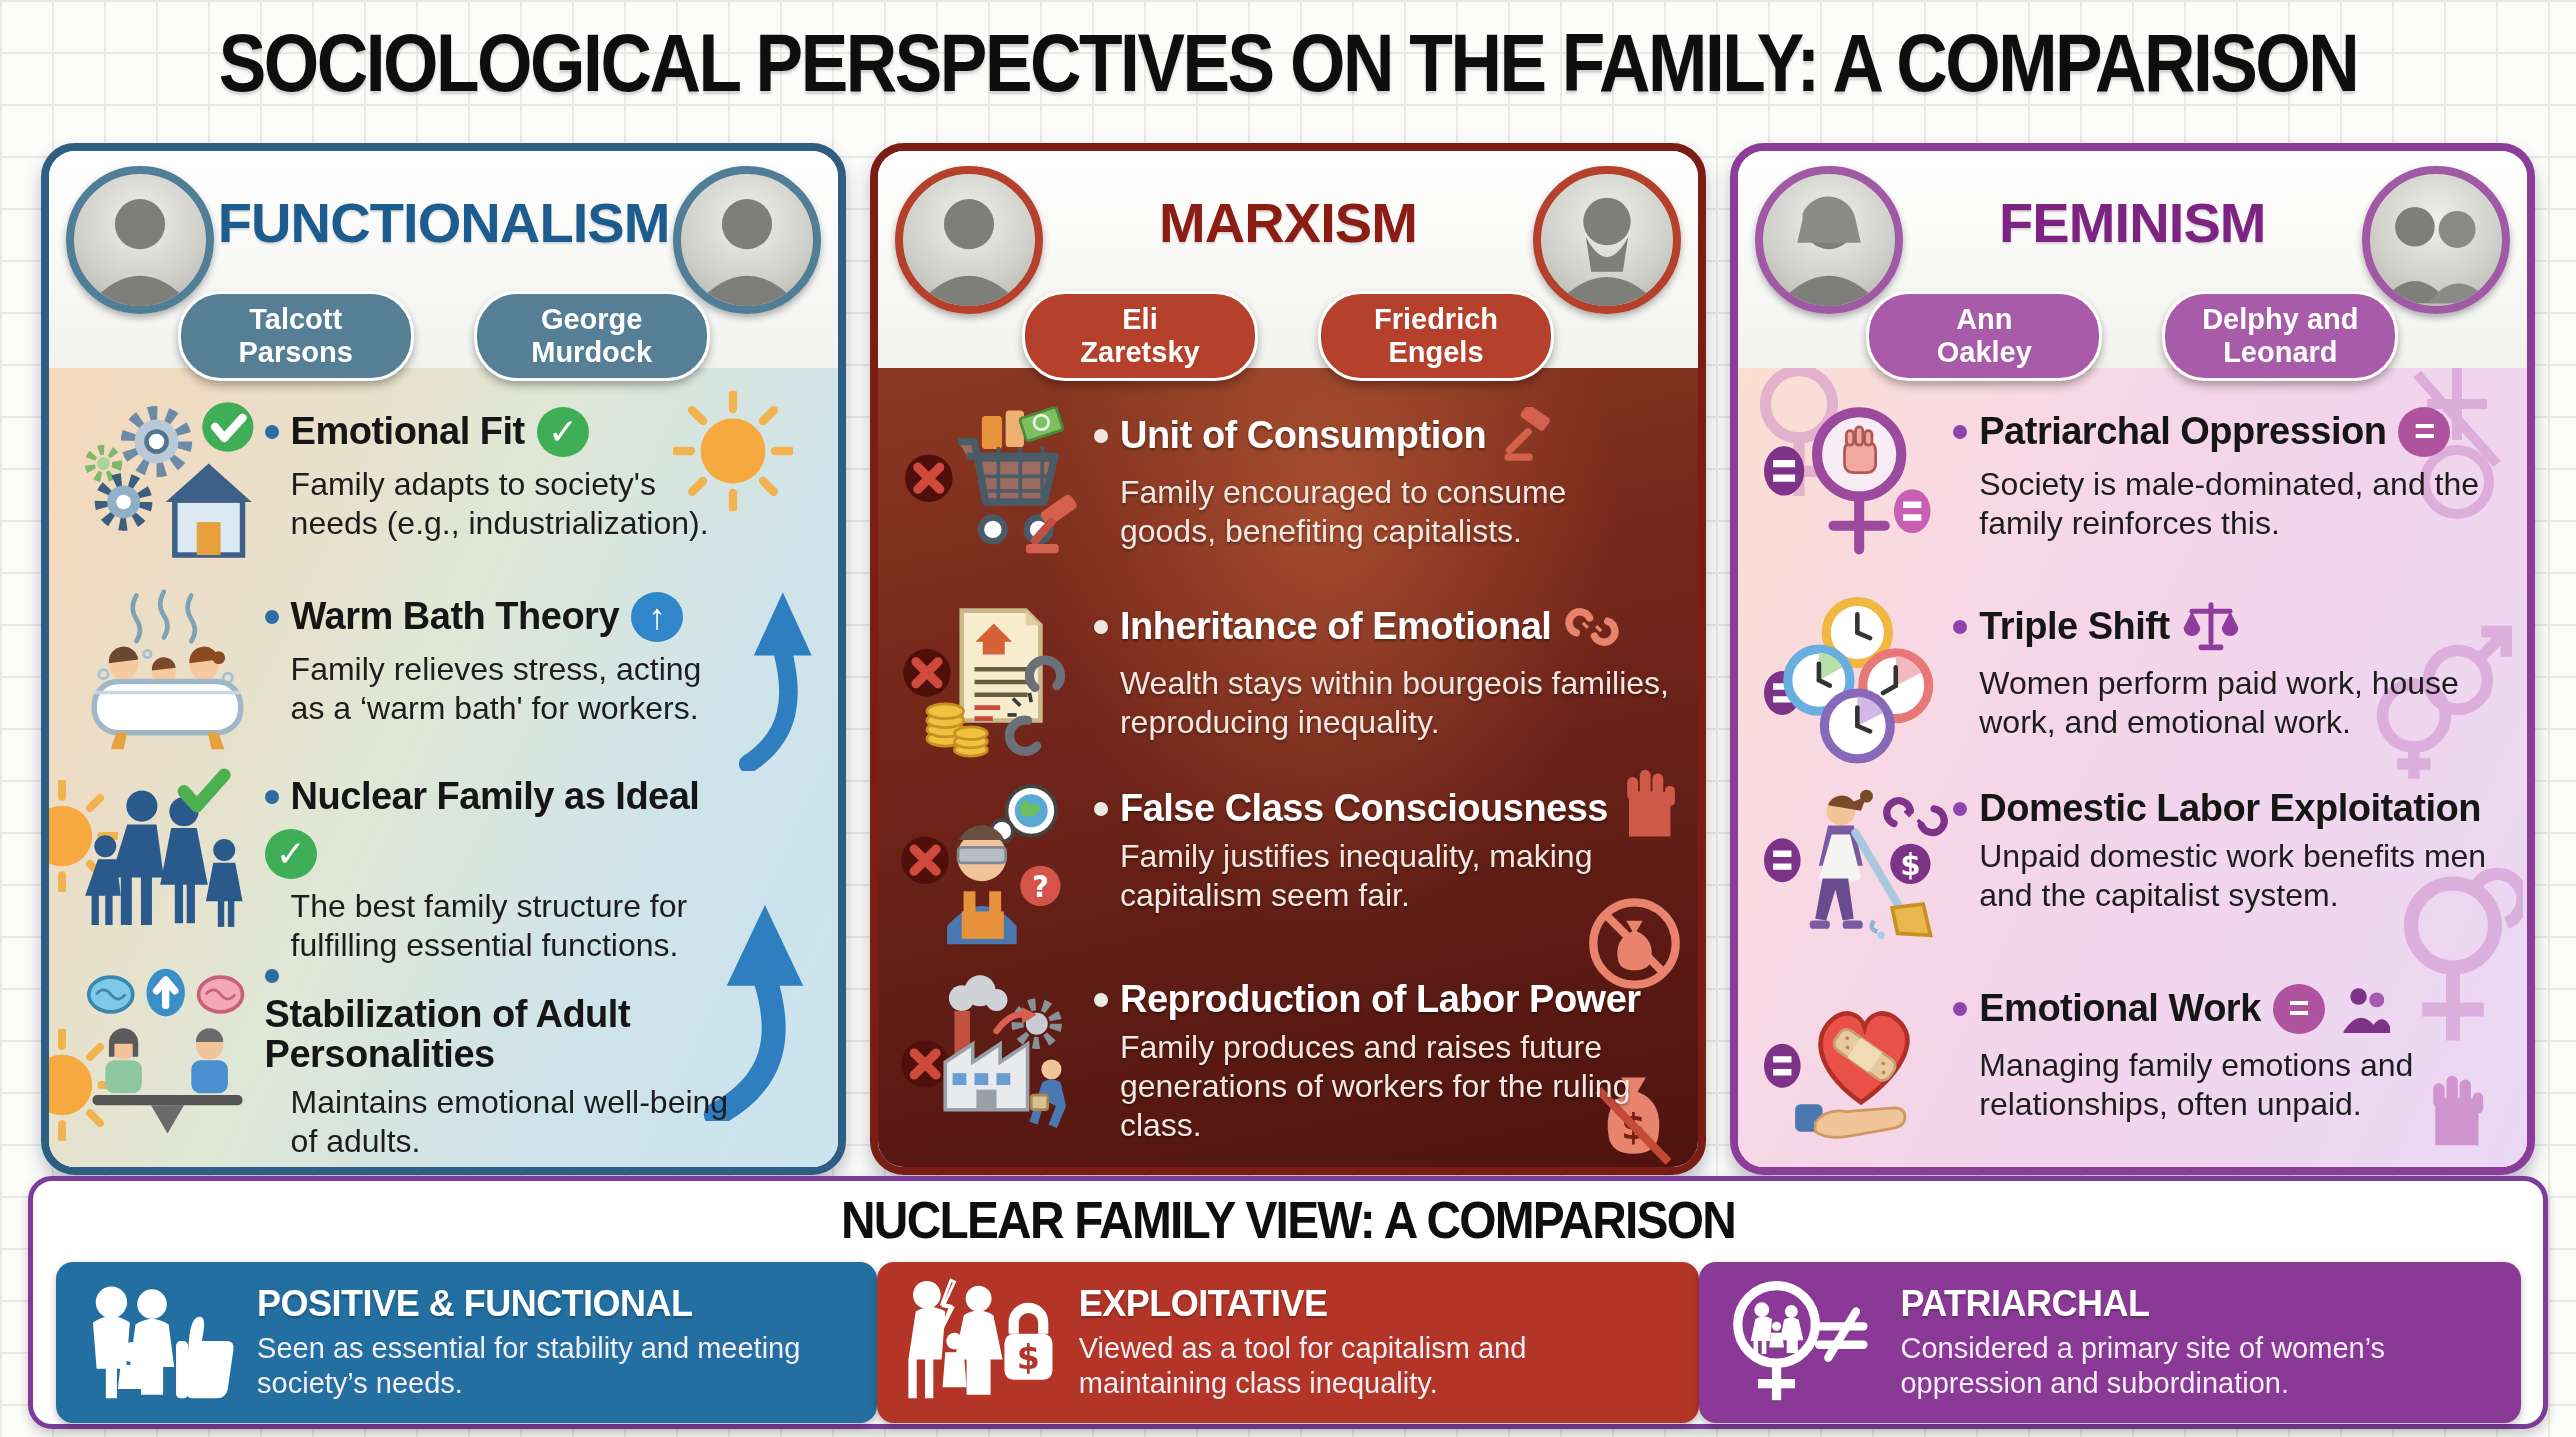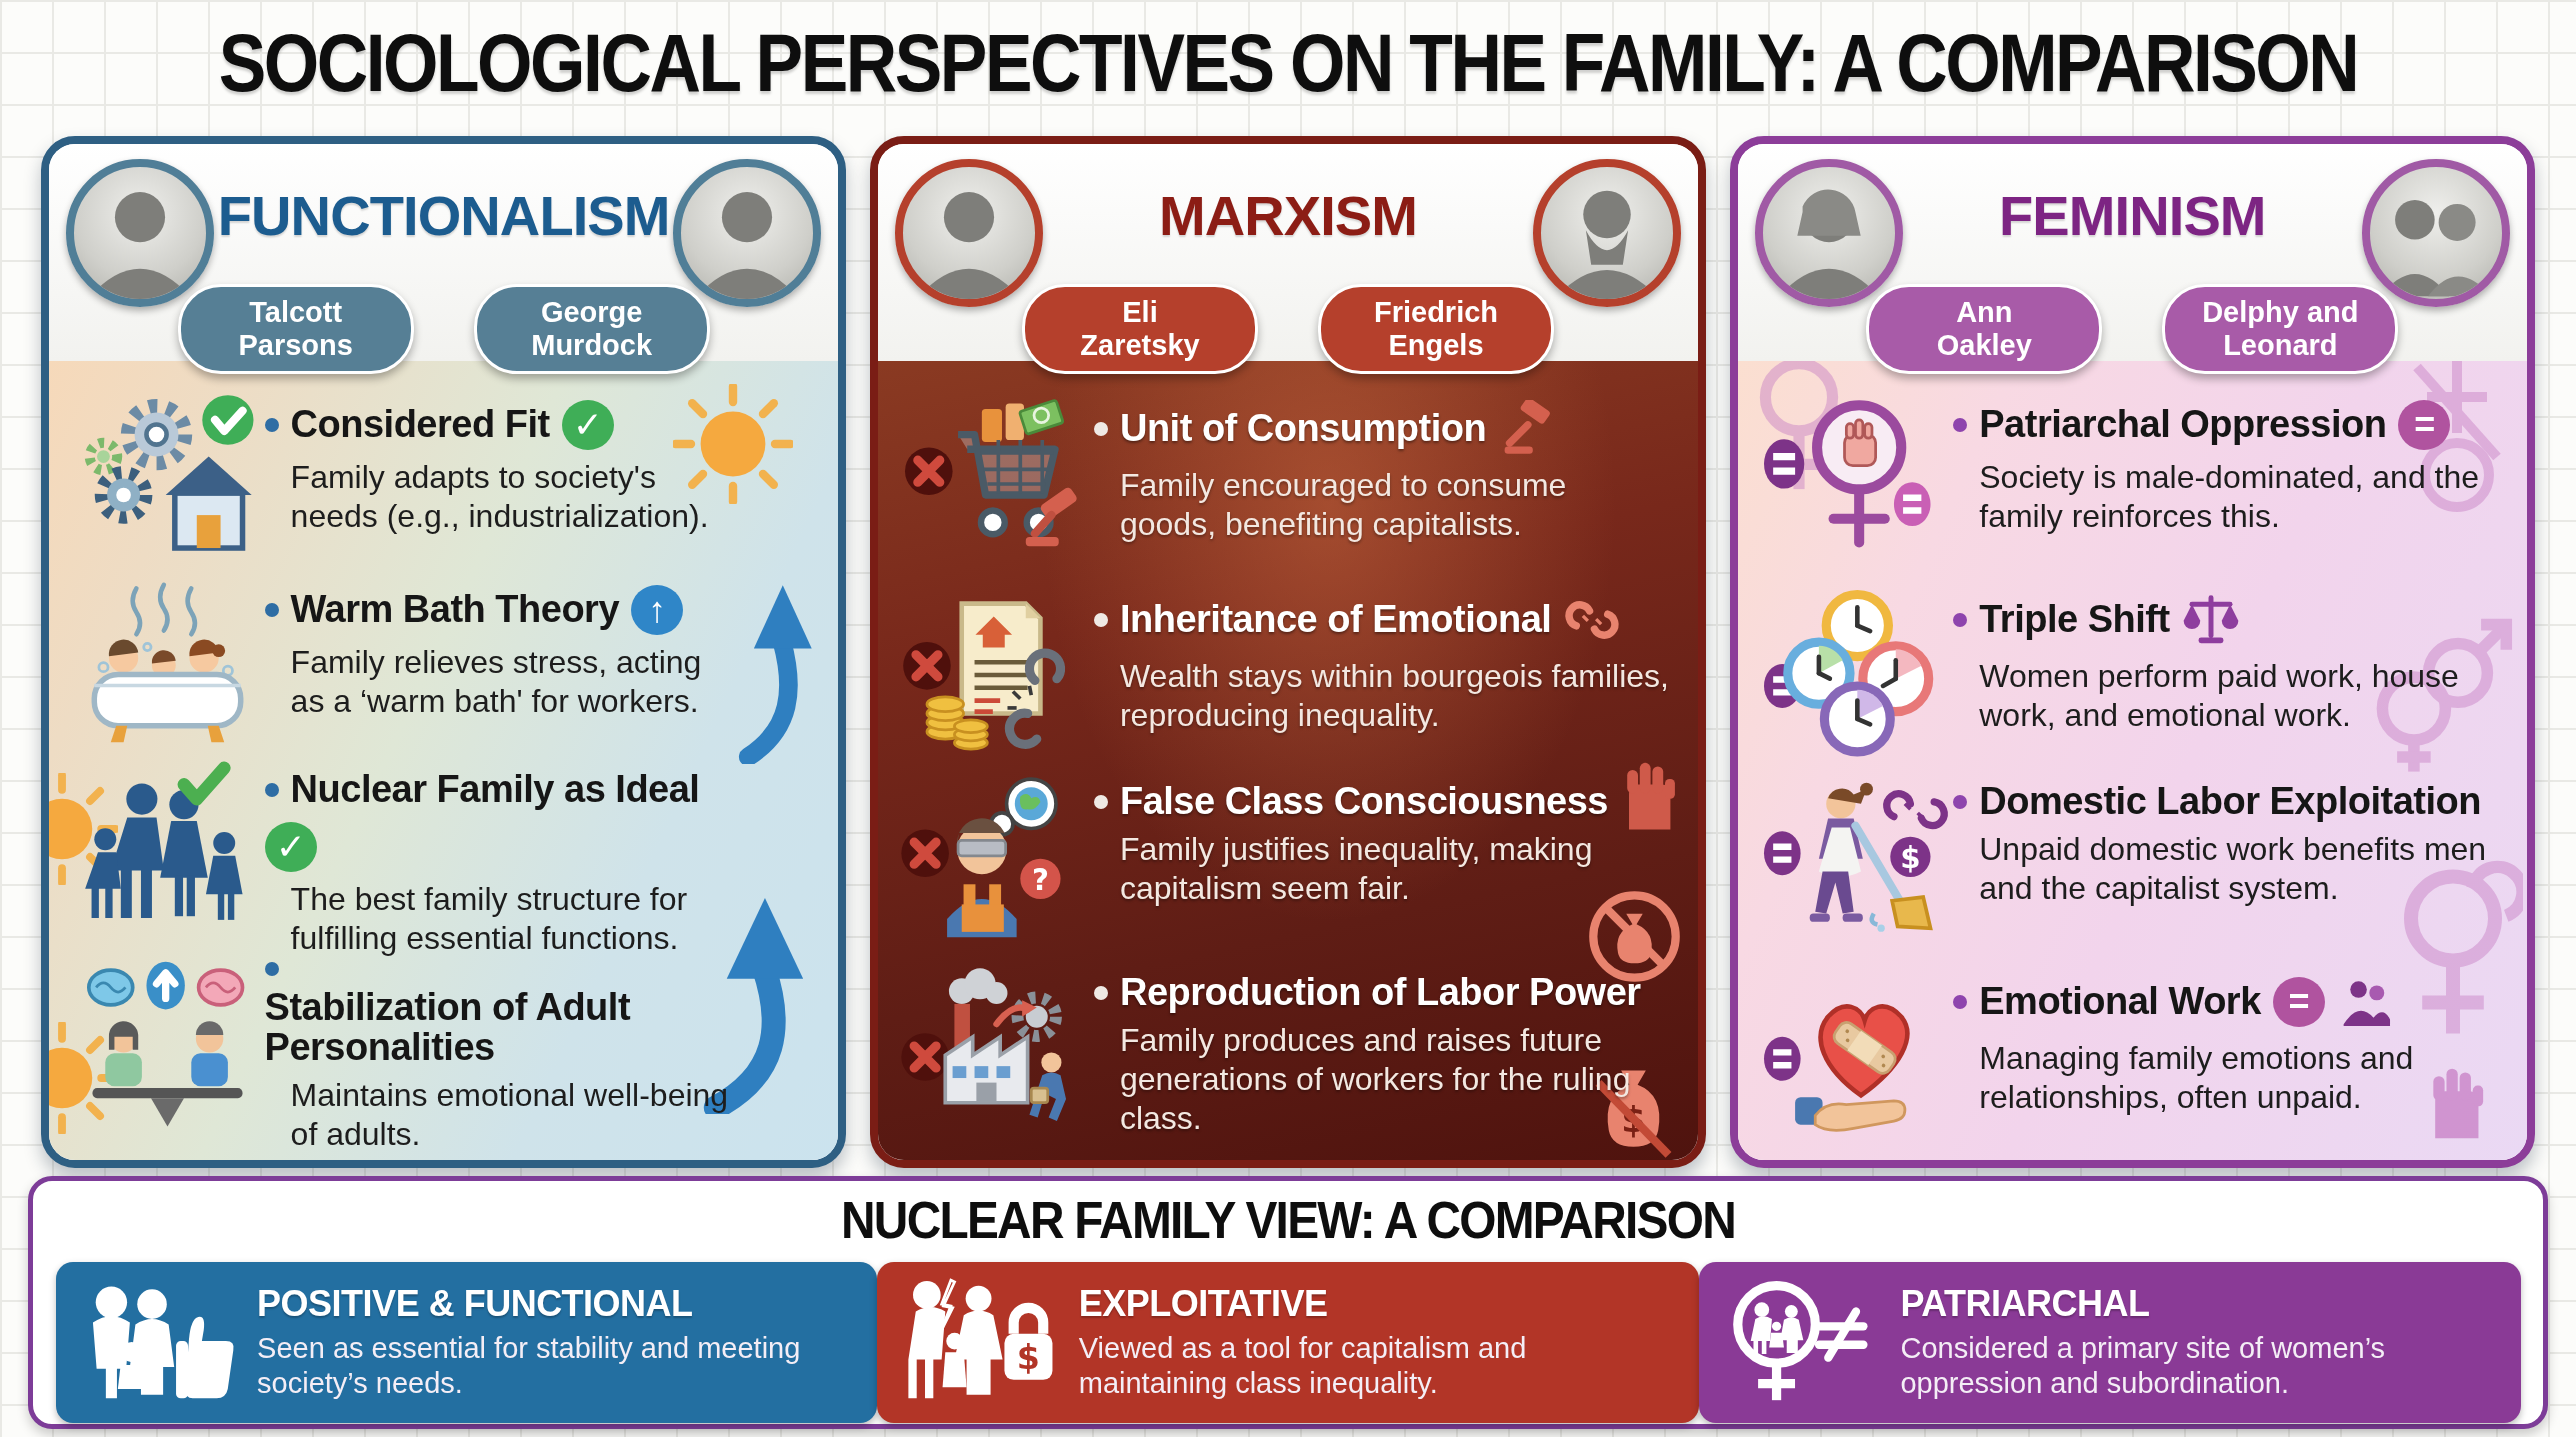--- a/index.html
+++ b/index.html
@@ -14,21 +14,21 @@
     background-size:52px 52px;
   }
   
   .main-title {
     position:absolute; left:0; top:17px; width:100%; text-align:center;
     font-size:81px; font-weight:700; letter-spacing:-2.8px; color:#0e0e0e;
     transform:scaleX(.88); transform-origin:center;
     text-shadow:0 2.8px 2.8px rgba(0,0,0,.18); white-space:nowrap;
   }
   
-  .columns { position:absolute; left:41px; top:136px; width:2494px; height:1032px; display:flex; gap:24px; }
+  .columns { position:absolute; left:41px; top:143px; width:2494px; height:1032px; display:flex; gap:24px; }
   .panel { position:relative; border-radius:34px; overflow:hidden; box-shadow:0 9.4px 17px rgba(20,40,60,.28); border:8.4px solid #888; background:#fff; }
   .panel.functionalism { width:807px; border-color:#2e5f83; }
   .panel.marxism      { width:837px; border-color:#7a1d15; }
   .panel.feminism     { width:807px; border-color:#8c3d99; }
   .panel-header { position:absolute; top:0; left:0; right:0; height:217px; background:linear-gradient(#ffffff,#f2f2ef); z-index:3; }
   .panel-title { position:absolute; left:0; right:0; top:39px; text-align:center; font-size:56px; font-weight:700; letter-spacing:-0.9px; text-shadow:0 1.9px 1.9px rgba(0,0,0,.15); }
   .functionalism .panel-title { color:#1c5c8f; }
   .marxism .panel-title       { color:#8c1d15; }
   .feminism .panel-title      { color:#7d2483; }
   .portrait { position:absolute; top:15px; width:148px; height:148px; border-radius:50%; border:8.4px solid #777;
@@ -193,21 +193,21 @@
               <polygon points="98,118 145,76 192,118" fill="#3c6087"></polygon>
                 <rect x="108" y="116" width="74" height="60" fill="#dce8f2" stroke="#3c6087" stroke-width="6"></rect>
                 <rect x="132" y="140" width="26" height="36" fill="#e8a13c"></rect>
               <ellipse cx="166" cy="36" rx="28" ry="27" fill="#3fae57"></ellipse>
                 <path d="M152,36 l10,12 l20,-22" fill="none" stroke="#fff" stroke-width="9" stroke-linecap="round" stroke-linejoin="round"></path>
             </svg>
           </div>
           <div class="point-text">
             <div class="point-heading">
               <span class="dot"></span>
-              <span>Considered Fit</span>
+              <span>Emotional Fit</span>
               <span class="hb round green">✓</span>
             </div>
             <div class="point-body">Family adapts to society's needs (e.g., industrialization).</div>
           </div>
         </div>
 
         <div class="point">
           <div class="point-icon">
             <svg viewBox="0 0 200 200">
               <g fill="none" stroke="#7ca3b8" stroke-width="5" stroke-linecap="round">

